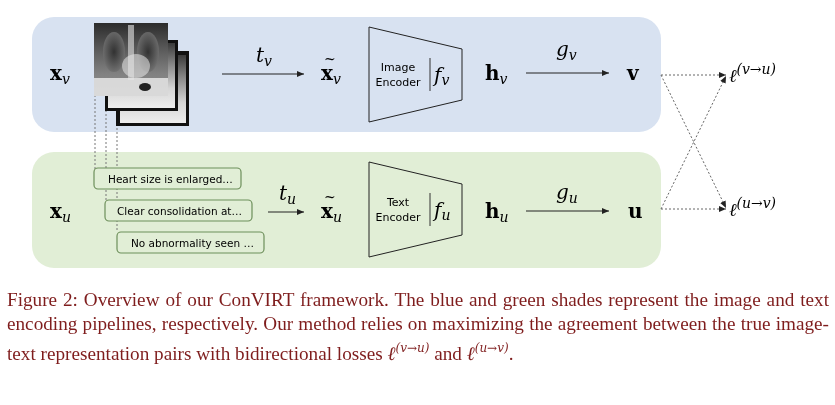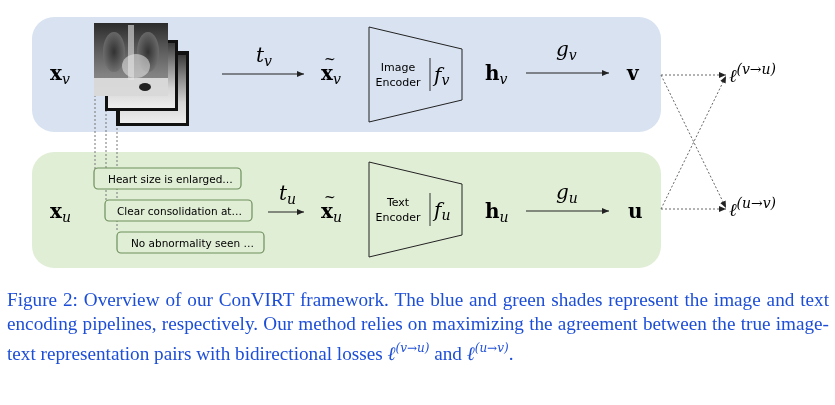--- a/index.html
+++ b/index.html
@@ -1,21 +1,21 @@
 <!DOCTYPE html>
 <html><head>
 <meta charset="utf-8">
 <style>
   html, body { margin: 0; padding: 0; background: #ffffff; }
   body { width: 835px; height: 405px; position: relative; overflow: hidden; }
   #diagram { position: absolute; left: 0; top: 0; width: 835px; height: 280px; }
   #caption {
     position: absolute; left: 7px; top: 288px; width: 822px;
     font-family: "Liberation Serif", serif; font-size: 19.2px; line-height: 24px;
-    color: #1d4ed8; text-align: justify;
+    color: #7f1d1d; text-align: justify;
   }
   #caption p { margin: 0; }
   .sup { font-size: 12px; vertical-align: 8px; font-style: italic; font-family: "DejaVu Serif", serif; }
   .ell { font-style: italic; font-family: "DejaVu Serif", serif; }
 </style>
 </head>
 <body>
 
 <svg id="diagram" width="835" height="280" viewBox="0 0 835 280" xmlns="http://www.w3.org/2000/svg">
   <defs>

